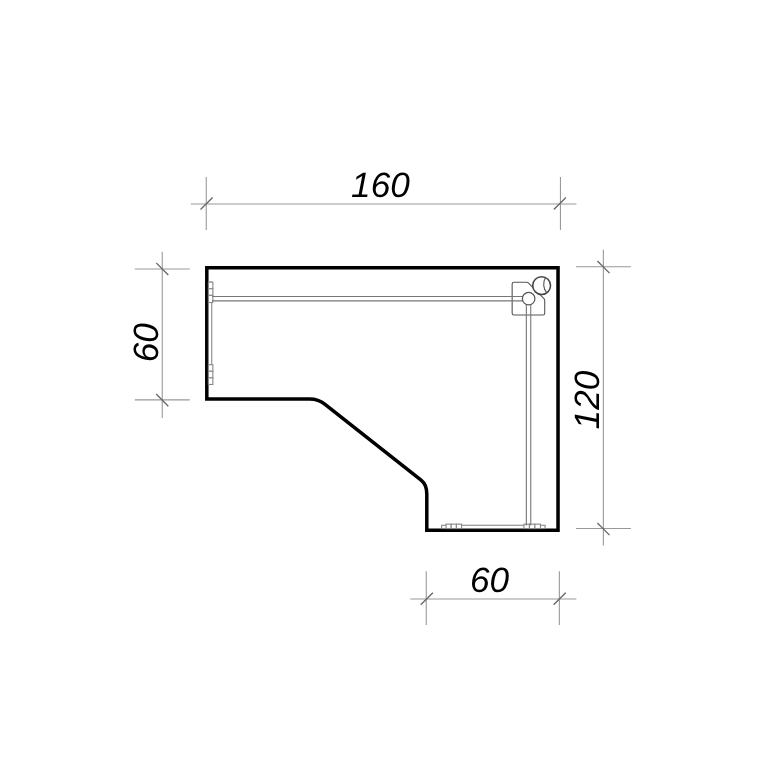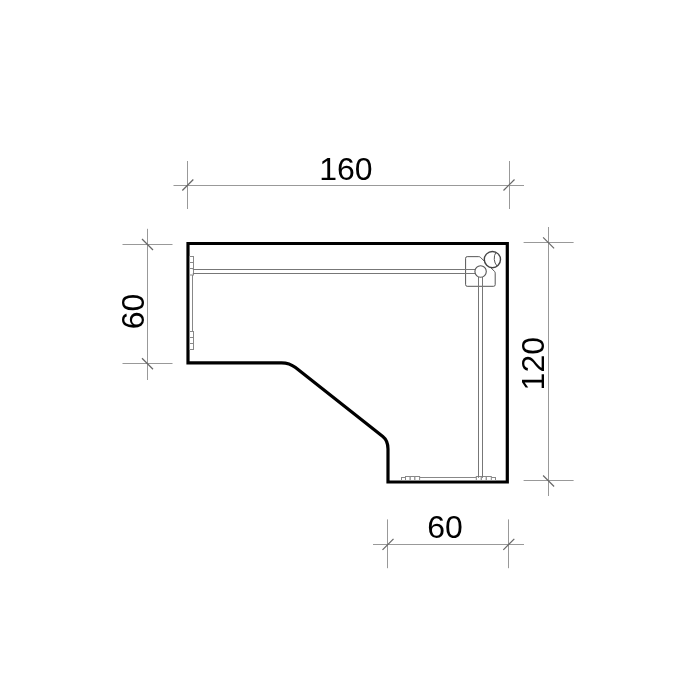--- a/index.html
+++ b/index.html
@@ -1,16 +1,16 @@
 <!DOCTYPE html>
 <html><head>
 <meta charset="utf-8">
 <style>
   html,body{margin:0;padding:0;background:#ffffff;}
-  .page{width:700px;height:700px;position:relative;background:#fff;overflow:hidden;}
+  .page{width:700px;height:700px;position:relative;background:#fff;overflow:hidden;font-style:italic;}
   svg{display:block;}
   text{font-family:"Liberation Sans", sans-serif;fill:#000;}
 </style>
 </head>
 <body>
 <div class="page">
 <svg width="700" height="700" viewBox="0 0 700 700">
 
   <path d="M 188,243.5 L 507.3,243.5 L 507.3,482 L 388,482 L 388,449 Q 388,440.5 382.8,436.4 L 295.5,367.6 Q 289.5,362.8 281.5,362.8 L 188,362.8 Z" fill="#ffffff" stroke="#000000" stroke-width="3.2" stroke-linejoin="miter"></path>
 

